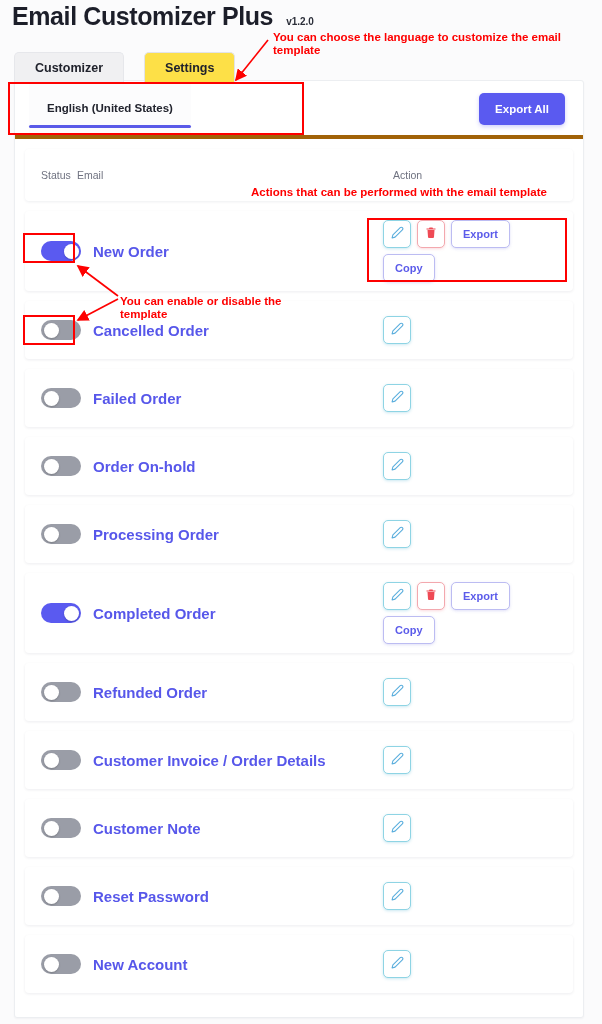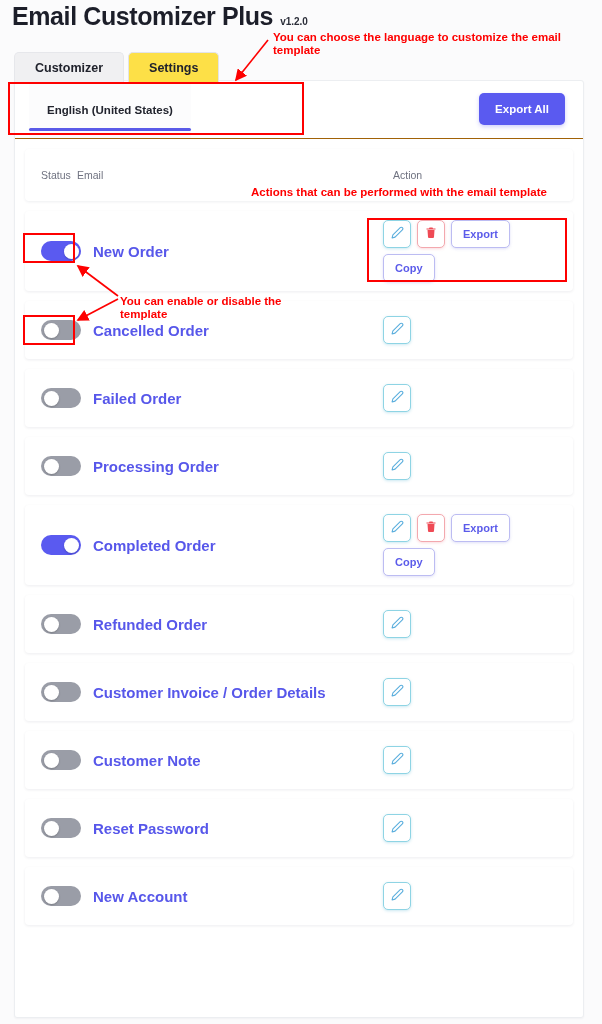--- a/index.html
+++ b/index.html
@@ -8,32 +8,32 @@
     height: 1024px;
     background: #fbfbfc;
     font-family: "Liberation Sans", sans-serif;
     overflow: hidden;
   }
   .page { position: relative; width: 602px; height: 1024px; }
 
   
   .title-row {
     position: absolute; left: 12px; top: 2px;
-    display: flex; align-items: baseline; gap: 7px; justify-content: center;
+    display: flex; align-items: baseline; gap: 13px; justify-content: center;
   }
   .app-title {
     font-size: 25px; font-weight: bold; color: #1c1e29;
     letter-spacing: -0.4px;
   }
   .app-version { font-size: 10px; font-weight: bold; color: #2c2f3a; }
 
   
   .top-tabs {
     position: absolute; left: 14px; top: 52px;
-    display: flex; align-items: flex-end; gap: 4px;
+    display: flex; align-items: flex-end; gap: 20px;
   }
   .top-tab {
     padding: 8px 20px 9px 20px;
     font-size: 12.5px; font-weight: bold; color: #20222c;
     border: 1px solid #e2e3e8; border-bottom: none;
     border-radius: 5px 5px 0 0;
     background: #fde047;
     position: relative; z-index: 2;
   }
   .top-tab.active { background: #f0f0f2; border-color: #e6e7eb; }
@@ -44,21 +44,21 @@
     width: 570px; height: 938px;
     background: #ffffff;
     border: 1px solid #eceef1;
     border-radius: 3px;
     box-shadow: 0 1px 2px rgba(20,25,60,0.04);
   }
 
   
   .lang-bar {
     position: relative; height: 58px;
-    border-bottom: 1px solid #a16207;
+    border-bottom: 4px solid #a16207;
     display: flex; align-items: flex-start;
   }
   .lang-tabs { display: flex; align-items: stretch; height: 100%; padding-left: 14px; }
   .lang-tab {
     display: flex; align-items: center;
     padding: 0 18px;
     font-size: 11.5px; font-weight: bold;
     color: #a9abb5;
     position: relative;
   }
@@ -247,20 +247,37 @@
               </div>
             </div>
           </div>
         </div>
         <div class="row">
           <div class="cell-status">
             <div class="toggle">
               <span class="knob"></span>
             </div>
           </div>
+          <div class="cell-email">Order On-hold</div>
+          <div class="cell-action">
+            <div class="btn-group">
+              <div class="btn btn-icon btn-edit">
+                <span><svg width="13" height="13" viewBox="0 0 24 24" fill="none" stroke="#5aaedd" stroke-width="2" stroke-linecap="round" stroke-linejoin="round">
+                    <path d="M17 3a2.8 2.8 0 1 1 4 4L7.5 20.5 2 22l1.5-5.5L17 3z"></path>
+                  </svg></span>
+              </div>
+            </div>
+          </div>
+        </div>
+        <div class="row">
+          <div class="cell-status">
+            <div class="toggle">
+              <span class="knob"></span>
+            </div>
+          </div>
           <div class="cell-email">Processing Order</div>
           <div class="cell-action">
             <div class="btn-group">
               <div class="btn btn-icon btn-edit">
                 <span><svg width="13" height="13" viewBox="0 0 24 24" fill="none" stroke="#5aaedd" stroke-width="2" stroke-linecap="round" stroke-linejoin="round">
                     <path d="M17 3a2.8 2.8 0 1 1 4 4L7.5 20.5 2 22l1.5-5.5L17 3z"></path>
                   </svg></span>
               </div>
             </div>
           </div>

